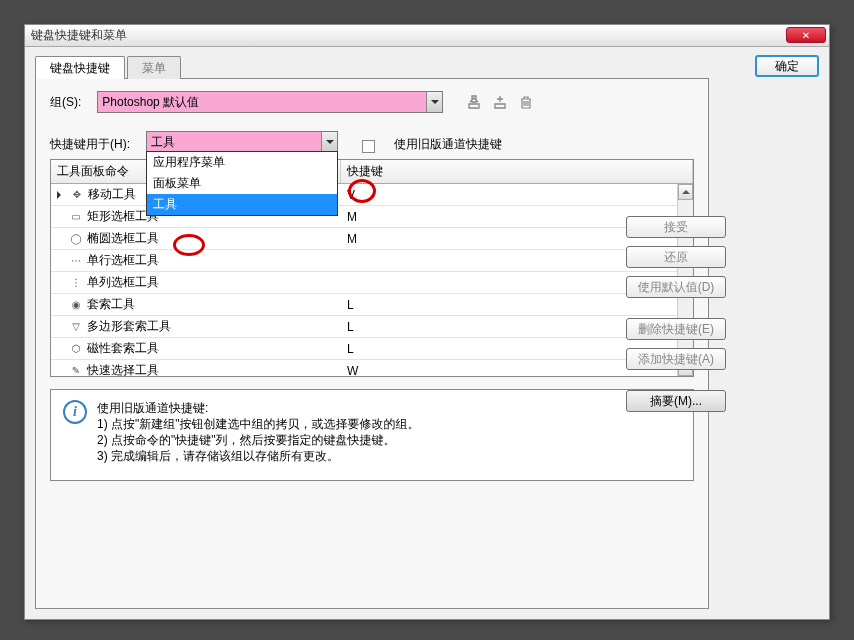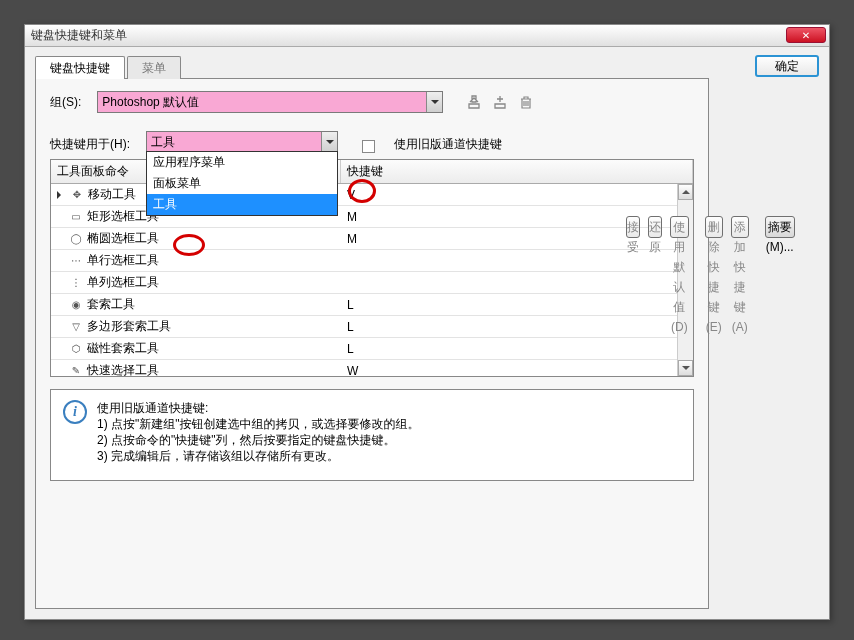--- a/index.html
+++ b/index.html
@@ -47,21 +47,21 @@
 .tool-icn { width: 14px; height: 14px; display: inline-flex; align-items: center; justify-content: center; color: #555; font-size: 10px; }
 .scrollbar-v { position: absolute; right: 0; top: 0; bottom: 0; width: 16px; background: #f0f0f0; border-left: 1px solid #ccc; }
 .sb-btn { height: 16px; background: linear-gradient(#fefefe,#ddd); border: 1px solid #aaa; display: flex; align-items: center; justify-content: center; }
 .sb-btn::after { content: ""; border: 4px solid transparent; }
 .sb-btn.up::after { border-bottom-color: #555; margin-bottom: 4px; }
 .sb-btn.dn { position: absolute; bottom: 0; left: 0; right: 0; }
 .sb-btn.dn::after { border-top-color: #555; margin-top: 4px; }
 .info-box { border: 1px solid #888; background: #fff; padding: 10px 12px 16px; display: flex; gap: 10px; }
 .info-icn { width: 24px; height: 24px; border: 2px solid #3a7fbf; border-radius: 50%; display: flex; align-items: center; justify-content: center; color: #3a7fbf; font-family: Georgia, serif; font-style: italic; font-weight: bold; font-size: 14px; }
 .info-text div { line-height: 16px; }
-.side-btns { position: absolute; left: 601px; top: 191px; width: 100px; display: flex; flex-direction: row; gap: 8px; z-index: 3; }
+.side-btns { position: absolute; left: 601px; top: 191px; width: 100px; display: flex; flex-direction: column; gap: 8px; z-index: 3; }
 .tri { display: inline-block; width: 0; height: 0; border: 4px solid transparent; border-left-color: #333; margin-right: 1px; }
 </style>
 </head>
 <body>
 
 <div class="dialog">
   <div class="titlebar">
     <span>键盘快捷键和菜单</span>
     <div class="close-btn">✕</div>
   </div>

